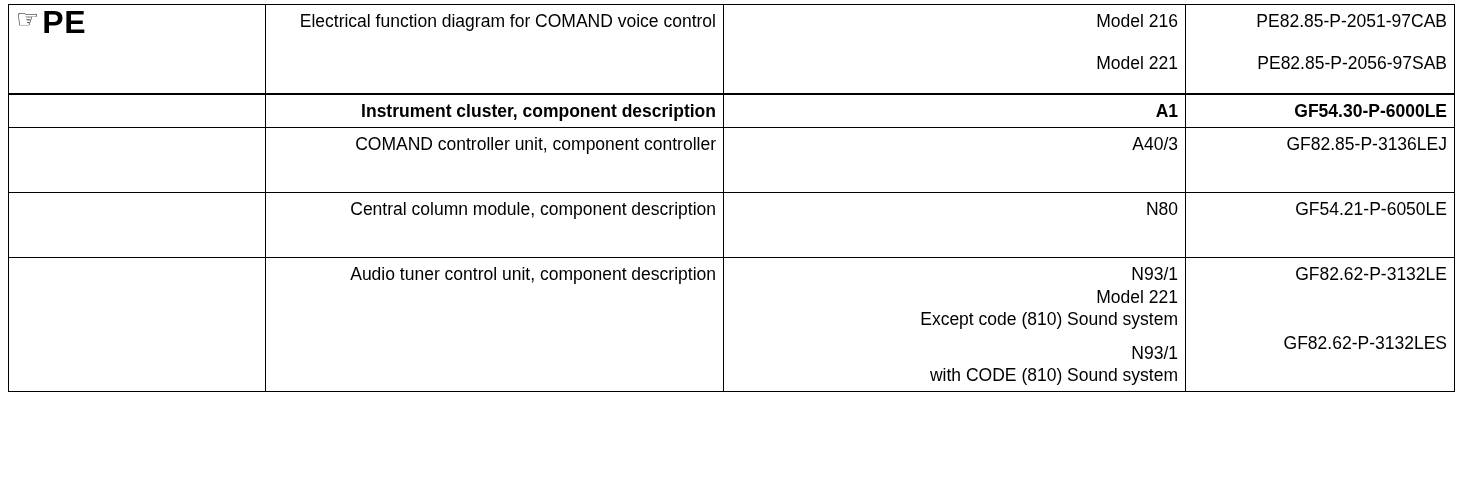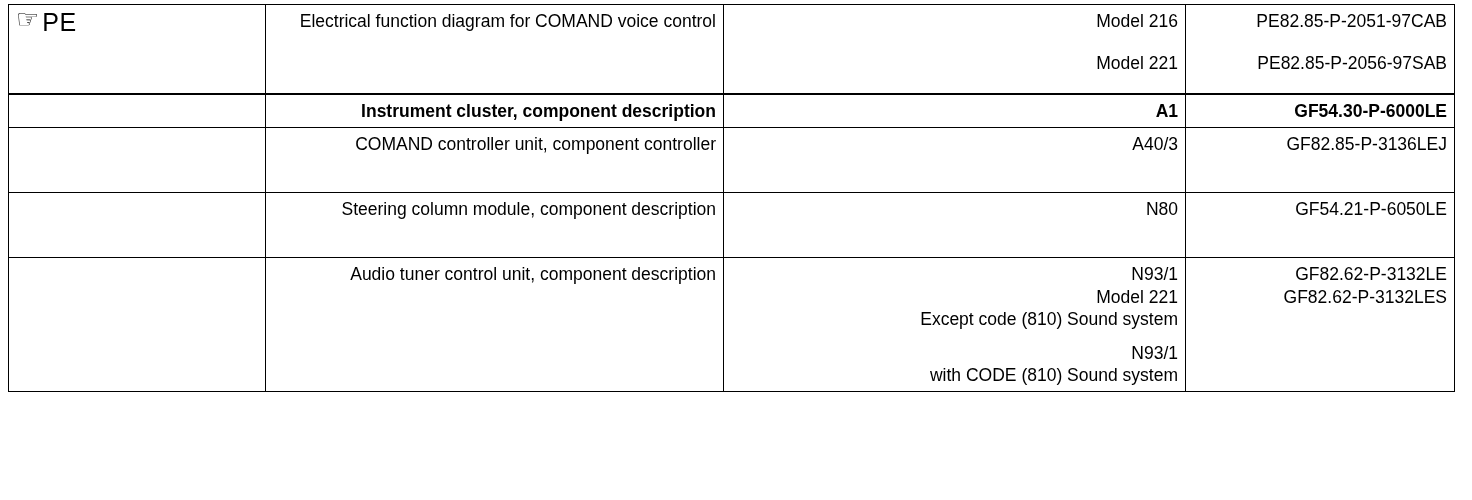--- a/index.html
+++ b/index.html
@@ -35,39 +35,39 @@
   col.c-mark  { width: 257px; }
   col.c-desc  { width: 458px; }
   col.c-ident { width: 462px; }
   col.c-ref   { width: 269px; }
 
   
   tr.rule-heavy > td { border-bottom-width: 2px; }
 
   .cell-line { display: block; text-align: right; }
   .cell-line.gap-top { margin-top: 20px; }
-  .cell-line.gap-top-lg { }
+  .cell-line.gap-top-lg { margin-top: 46px; }
   .cell-line.gap-top-sm { margin-top: 11px; }
 
   
   .marker {
     display: flex;
     align-items: flex-start;
     gap: 3px;
     line-height: 1;
   }
   .hand-icon {
     font-size: 26px;
     line-height: 22px;
     display: inline-block;
     transform: translateY(-2px);
   }
   .marker-text {
-    font-size: 25px;
-    font-weight: normal;
+    font-size: 32px;
+    font-weight: bold;
     letter-spacing: 0.5px;
     line-height: 24px;
   }
 
   .row-tall-1 td { height: 78px; }
   .row-short td  { height: 20px; font-weight: bold; }
   .row-two td    { height: 54px; }
   .row-last td   { height: 118px; }
 </style>
 </head>
@@ -125,21 +125,21 @@
       </td>
       <td>
         <span class="cell-line">GF82.85-P-3136LEJ</span>
       </td>
     </tr>
 
 
     <tr class="row-two">
       <td></td>
       <td>
-        <span class="cell-line">Steering column module, component description</span>
+        <span class="cell-line">Central column module, component description</span>
       </td>
       <td>
         <span class="cell-line">N80</span>
       </td>
       <td>
         <span class="cell-line">GF54.21-P-6050LE</span>
       </td>
     </tr>
 
 

